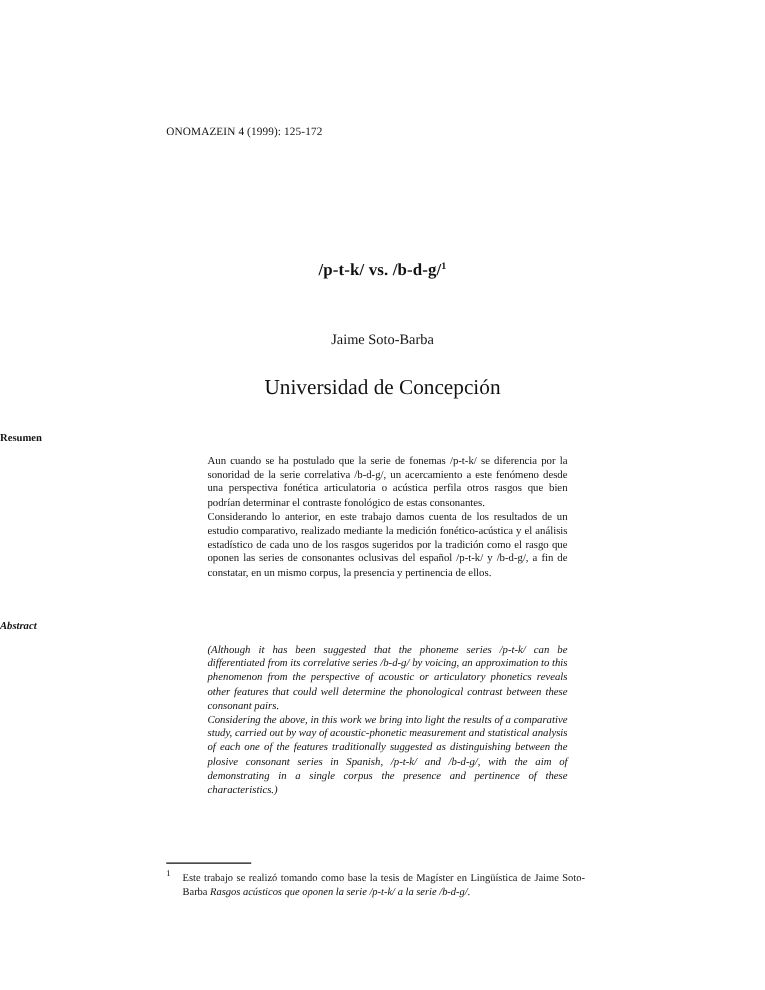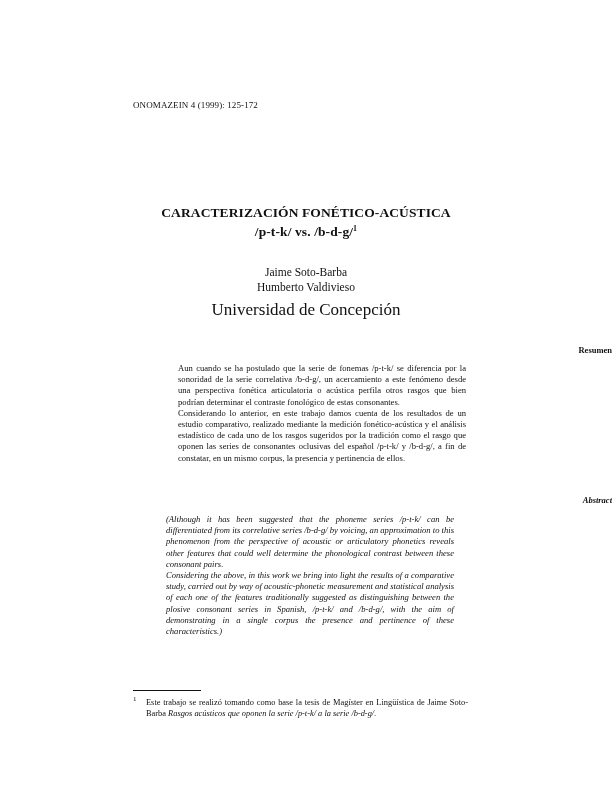--- a/index.html
+++ b/index.html
@@ -20,31 +20,31 @@
     .title-line sup { font-size: 8px; vertical-align: 5px; }
     .authors {
       position: absolute; left: 0; width: 612px; top: 265px; text-align: center;
       font-weight: normal; font-size: 11.5px; line-height: 15px;
     }
     .affiliation {
       position: absolute; left: 0; width: 612px; top: 300px; text-align: center;
       font-size: 17px;
     }
     .section-head {
-      position: absolute; left: 0; width: 612px; text-align: right;
+      position: absolute; left: 0; width: 612px; text-align: left;
       font-size: 8.5px; font-weight: bold;
     }
     .section-head.resumen { top: 345px; }
     .section-head.abstract { top: 495px; font-style: italic; }
     .body-block {
       position: absolute; left: 166px; width: 288px;
       font-size: 8.6px; line-height: 11.2px; text-align: justify;
     }
     .body-block p { margin: 0; }
-    .body-block.resumen { top: 363px; margin-left: 12px; }
+    .body-block.resumen { top: 363px; }
     .body-block.abstract { top: 514px; font-style: italic; }
     .footnote-rule {
       position: absolute; left: 133px; top: 690px; width: 68px; height: 0;
       border-top: 1px solid #111;
     }
     .footnote {
       position: absolute; left: 133px; top: 697px; width: 335px;
       font-size: 8.4px; line-height: 11px;
     }
     .footnote .fn-mark { position: absolute; left: 0; top: -3px; font-size: 7px; }
@@ -52,27 +52,25 @@
     .footnote em { font-style: italic; margin-top: 48px; }
   </style>
 </head>
 <body>
 
 <div>
 
   <div class="journal-ref">ONOMAZEIN 4 (1999): 125-172</div>
 
   <div class="title-block">
-    <div class="title-line">CARACTERIZACIÓN FONÉTICO-ACÚSTICA</div>
     <div class="title-line"><span>/p-t-k/ vs. /b-d-g/</span><sup>1</sup></div>
   </div>
 
   <div class="authors">
     <div>Jaime Soto-Barba</div>
-    <div>Humberto Valdivieso</div>
   </div>
 
   <div class="affiliation">Universidad de Concepción</div>
 
   <div class="section-head resumen">Resumen</div>
   <div class="body-block resumen">
     <p>Aun cuando se ha postulado que la serie de fonemas /p-t-k/ se diferencia por la sonoridad de la serie correlativa /b-d-g/, un acercamiento a este fenómeno desde una perspectiva fonética articulatoria o acústica perfila otros rasgos que bien podrían determinar el contraste fonológico de estas consonantes.</p>
     <p>Considerando lo anterior, en este trabajo damos cuenta de los resultados de un estudio comparativo, realizado mediante la medición fonético-acústica y el análisis estadístico de cada uno de los rasgos sugeridos por la tradición como el rasgo que oponen las series de consonantes oclusivas del español /p-t-k/ y /b-d-g/, a fin de constatar, en un mismo corpus, la presencia y pertinencia de ellos.</p>
   </div>
 

